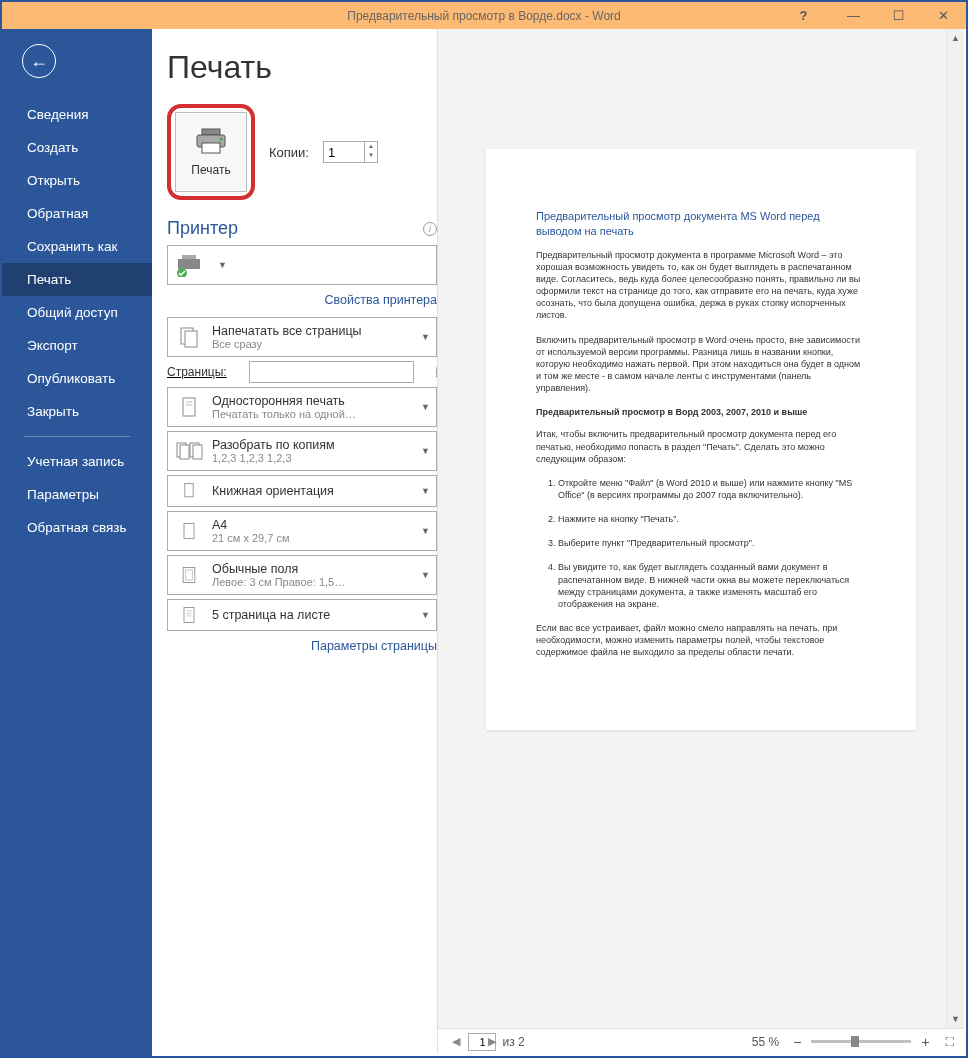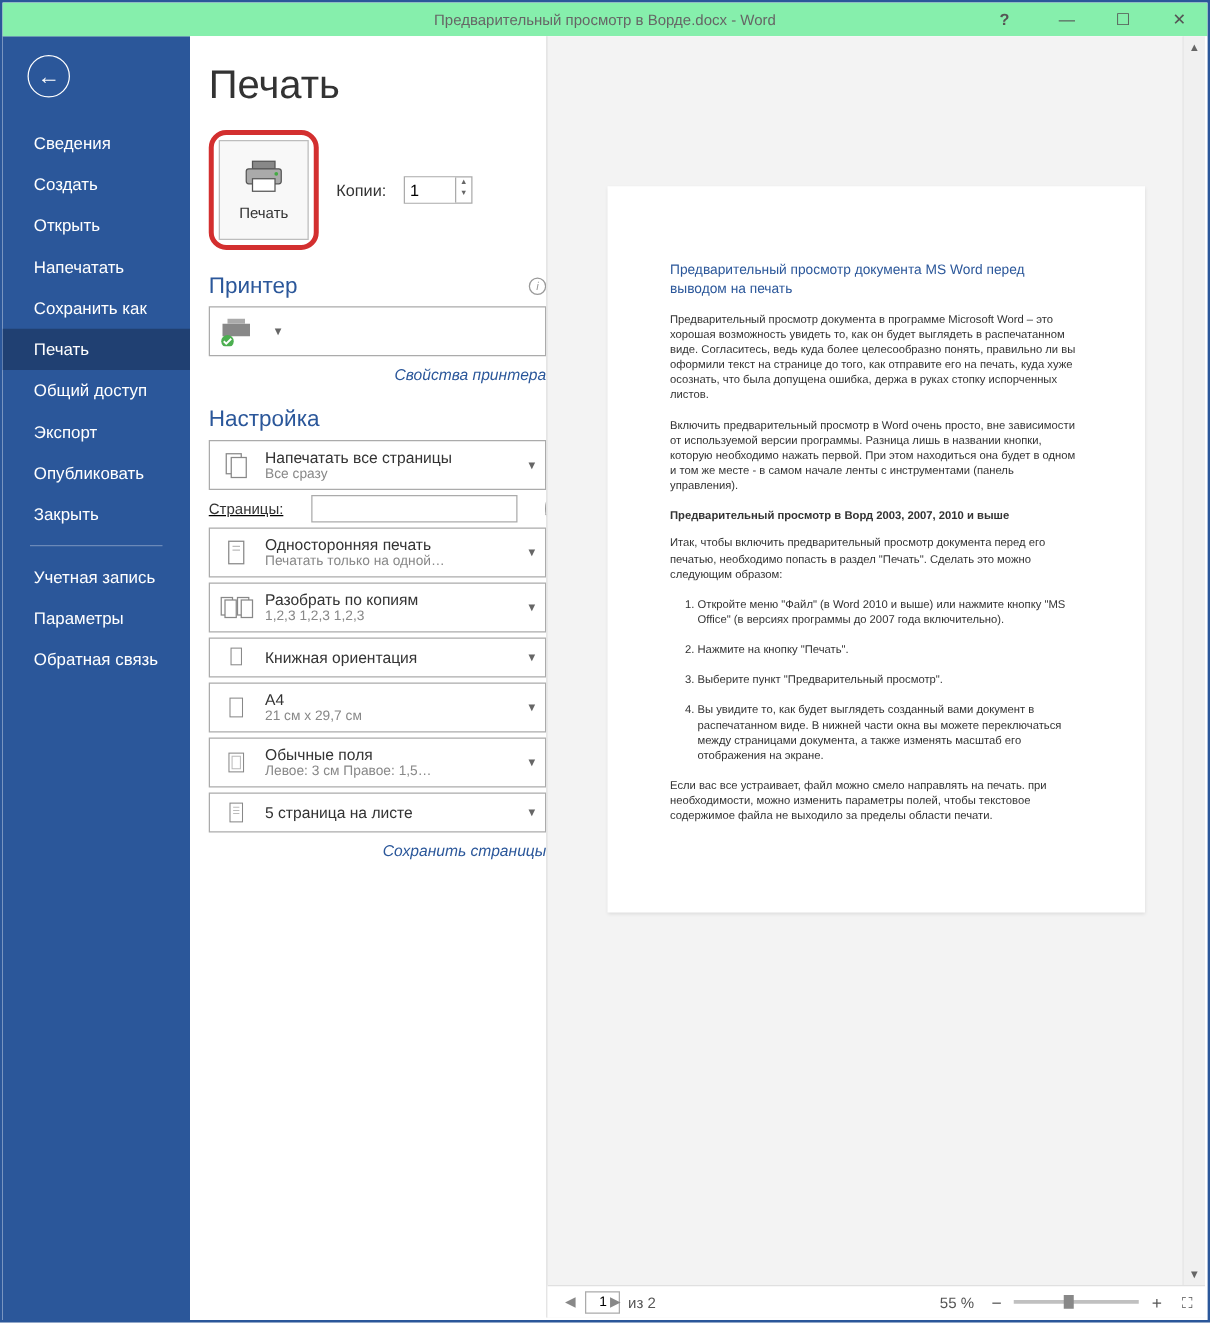--- a/index.html
+++ b/index.html
@@ -1,18 +1,18 @@
 <!DOCTYPE html>
 <html><head>
   <meta charset="utf-8">
   <style>
     * { box-sizing: border-box; margin: 0; padding: 0; font-family: "Segoe UI", Arial, sans-serif; }
     body { background: #fff; width: 968px; height: 1058px; overflow: hidden; border: 2px solid #2b579a; position: relative; }
     
-    .titlebar { height: 27px; background: #86efac; display: flex; align-items: center; justify-content: center; position: relative; font-size: 12px; color: #666; }
+    .titlebar { height: 27px; background: #fdba74; display: flex; align-items: center; justify-content: center; position: relative; font-size: 12px; color: #666; }
     .titlebar .title { position: absolute; left: 50%; transform: translateX(-50%); }
     .titlebar .controls { position: absolute; right: 0; display: flex; align-items: center; }
     .titlebar .controls span { width: 45px; height: 27px; display: inline-flex; align-items: center; justify-content: center; color: #555; font-size: 13px; }
     .titlebar .help { margin-right: 5px; font-weight: bold; }
     
     .main { display: flex; height: calc(100% - 27px); }
     
     .sidebar { width: 150px; background: #2b579a; color: #fff; padding-top: 15px; display: flex; flex-direction: column; }
     .back-btn { width: 34px; height: 34px; border: 1px solid #fff; border-radius: 50%; margin-left: 20px; margin-bottom: 20px; display: flex; align-items: center; justify-content: center; color: #fff; font-size: 18px; cursor: pointer; }
     .side-item { padding: 9px 25px; font-size: 13.5px; cursor: pointer; white-space: nowrap; }
@@ -39,21 +39,21 @@
     .info-icon { width: 14px; height: 14px; border: 1px solid #999; border-radius: 50%; font-size: 9px; color: #999; display: inline-flex; align-items: center; justify-content: center; font-style: italic; }
     
     .dropdown { border: 1px solid #ababab; background: #fff; display: flex; align-items: center; padding: 4px 6px; margin-bottom: 4px; cursor: pointer; height: 40px; position: relative; }
     .dropdown.compact { height: 32px; align-items: center; }
     .dd-icon { width: 30px; height: 30px; margin-right: 8px; flex-shrink: 0; display: flex; align-items: center; justify-content: center; }
     .dd-text { flex: 1; overflow: hidden; }
     .dd-text .line1 { font-size: 12.5px; color: #333; white-space: nowrap; overflow: hidden; text-overflow: ellipsis; }
     .dd-text .line2 { font-size: 11px; color: #888; white-space: nowrap; overflow: hidden; text-overflow: ellipsis; }
     .dd-arrow { font-size: 9px; color: #666; padding-left: 6px; }
     
-    .link { color: #2b579a; font-size: 12.5px; text-align: right; padding: 4px 0 10px; cursor: pointer; font-style: italic; }
+    .link { color: #2b579a; font-size: 12.5px; text-align: right; padding: 4px 0 10px; cursor: pointer; }
     
     .pages-row { display: flex; align-items: center; gap: 22px; margin-bottom: 4px; text-decoration: underline; }
     .pages-row label { font-size: 12px; color: #333; }
     .pages-input { flex: 1; border: 1px solid #ababab; height: 22px; padding: 2px 4px; font-size: 12px; outline: none; }
     
     .preview-area { flex: 1; background: #f3f3f3; border-left: 1px solid #e0e0e0; position: relative; display: flex; flex-direction: column; margin: 0 2px 2px 0; }
     .preview-scroll { flex: 1; position: relative; overflow: hidden; }
     .scrollbar-v { position: absolute; right: 0; top: 0; width: 18px; height: 100%; background: #f0f0f0; border-left: 1px solid #e5e5e5; }
     .scrollbar-v .up, .scrollbar-v .down { height: 18px; font-size: 9px; display: flex; align-items: center; justify-content: center; color: #666; cursor: pointer; }
     .scrollbar-v .down { position: absolute; bottom: 0; width: 100%; }
@@ -90,21 +90,21 @@
 
 <div class="main">
 
   <div class="sidebar">
     <div class="back-btn">
       <span>←</span>
     </div>
     <div class="side-item">Сведения</div>
     <div class="side-item">Создать</div>
     <div class="side-item">Открыть</div>
-    <div class="side-item">Напечатать</div>
+    <div class="side-item">Обратная</div>
     <div class="side-item">Сохранить как</div>
     <div class="side-item active">Печать</div>
     <div class="side-item">Общий доступ</div>
     <div class="side-item">Экспорт</div>
     <div class="side-item">Опубликовать</div>
     <div class="side-item">Закрыть</div>
     <div class="side-divider"></div>
     <div class="side-item">Учетная запись</div>
     <div class="side-item">Параметры</div>
     <div class="side-item">Обратная связь</div>
@@ -147,23 +147,20 @@
               <rect x="4" y="6" width="22" height="10" fill="#888"></rect>
               <rect x="8" y="2" width="14" height="4" fill="#aaa"></rect>
               <circle cx="8" cy="20" r="5" fill="#4CAF50"></circle>
               <path d="M5 20 l2 2 l4 -4" stroke="#fff" stroke-width="1.5" fill="none"></path>
             </svg>
         </div>
         <span class="dd-arrow">▼</span>
       </div>
       <div class="link">Свойства принтера</div>
 
-      <div class="section-hdr">
-        <span>Настройка</span>
-      </div>
 
       <div class="dropdown">
         <div class="dd-icon">
           <svg viewBox="0 0 24 24" width="24" height="24">
               <rect x="4" y="3" width="12" height="16" fill="#fff" stroke="#888"></rect>
               <rect x="8" y="6" width="12" height="16" fill="#fff" stroke="#888"></rect>
             </svg>
         </div>
         <div class="dd-text">
           <div class="line1">Напечатать все страницы</div>
@@ -256,21 +253,21 @@
               <line x1="9" y1="10" x2="15" y2="10" stroke="#bbb"></line>
               <line x1="9" y1="13" x2="15" y2="13" stroke="#bbb"></line>
             </svg>
         </div>
         <div class="dd-text">
           <div class="line1">5 страница на листе</div>
         </div>
         <span class="dd-arrow">▼</span>
       </div>
 
-      <div class="link">Сохранить страницы</div>
+      <div class="link">Параметры страницы</div>
     </div>
 
     <div class="preview-area">
       <div class="preview-scroll">
         <div class="scrollbar-v">
           <div class="up">▲</div>
           <div class="down">▼</div>
         </div>
         <div class="doc-page">
           <h1>Предварительный просмотр документа MS Word перед выводом на печать</h1>

